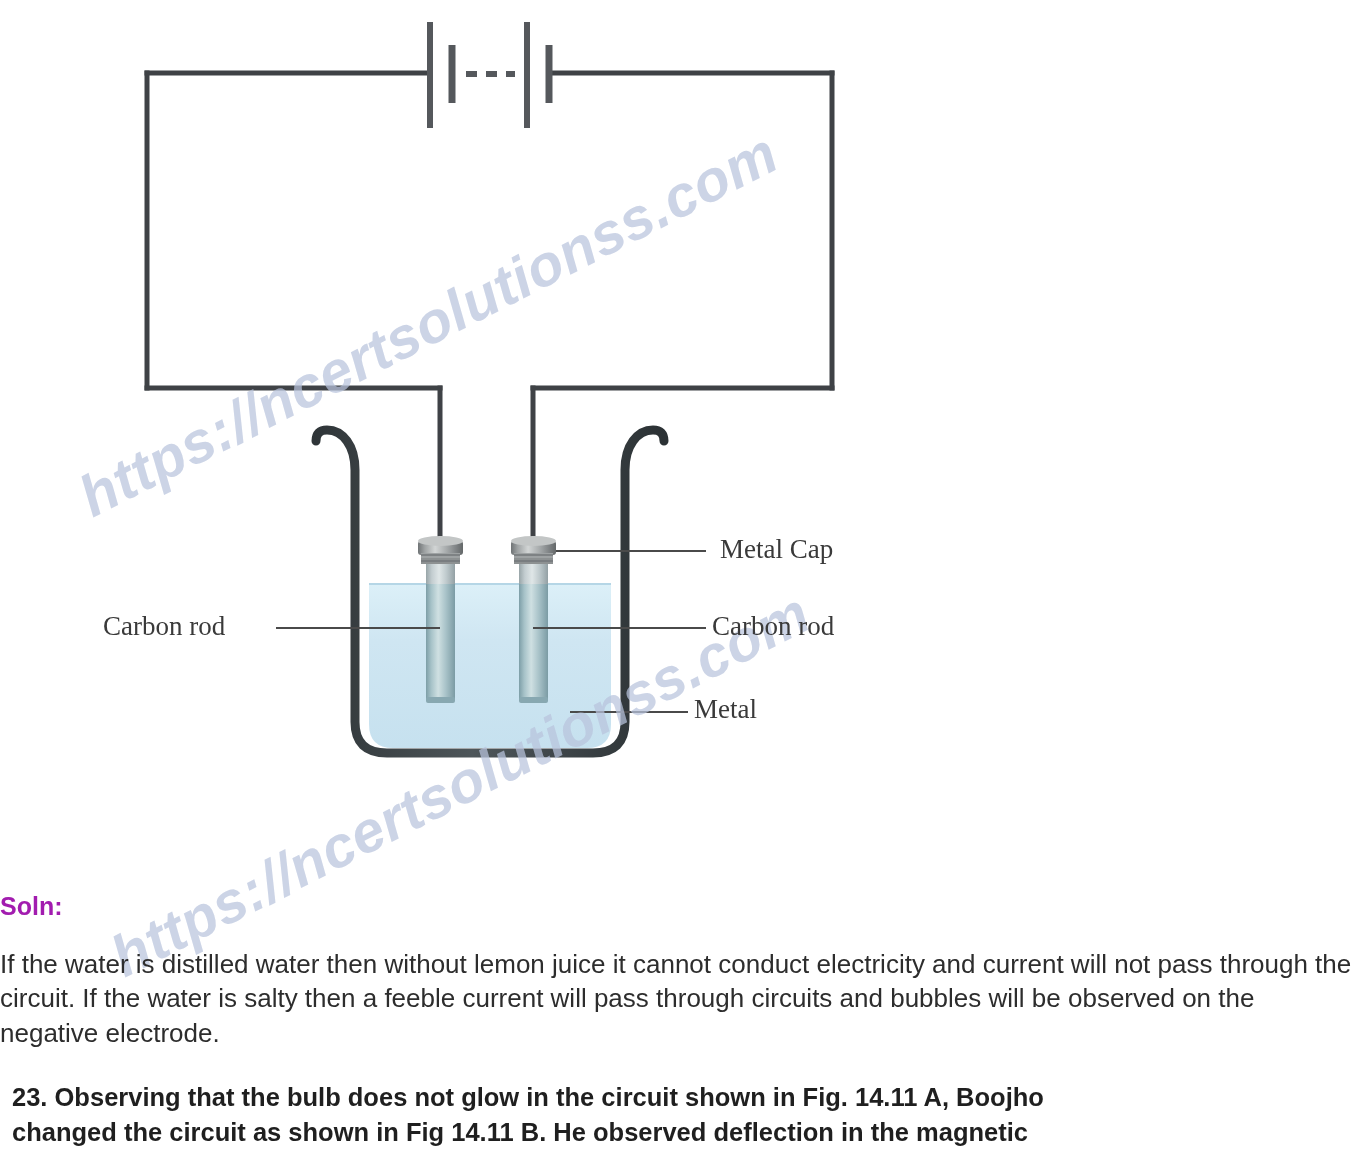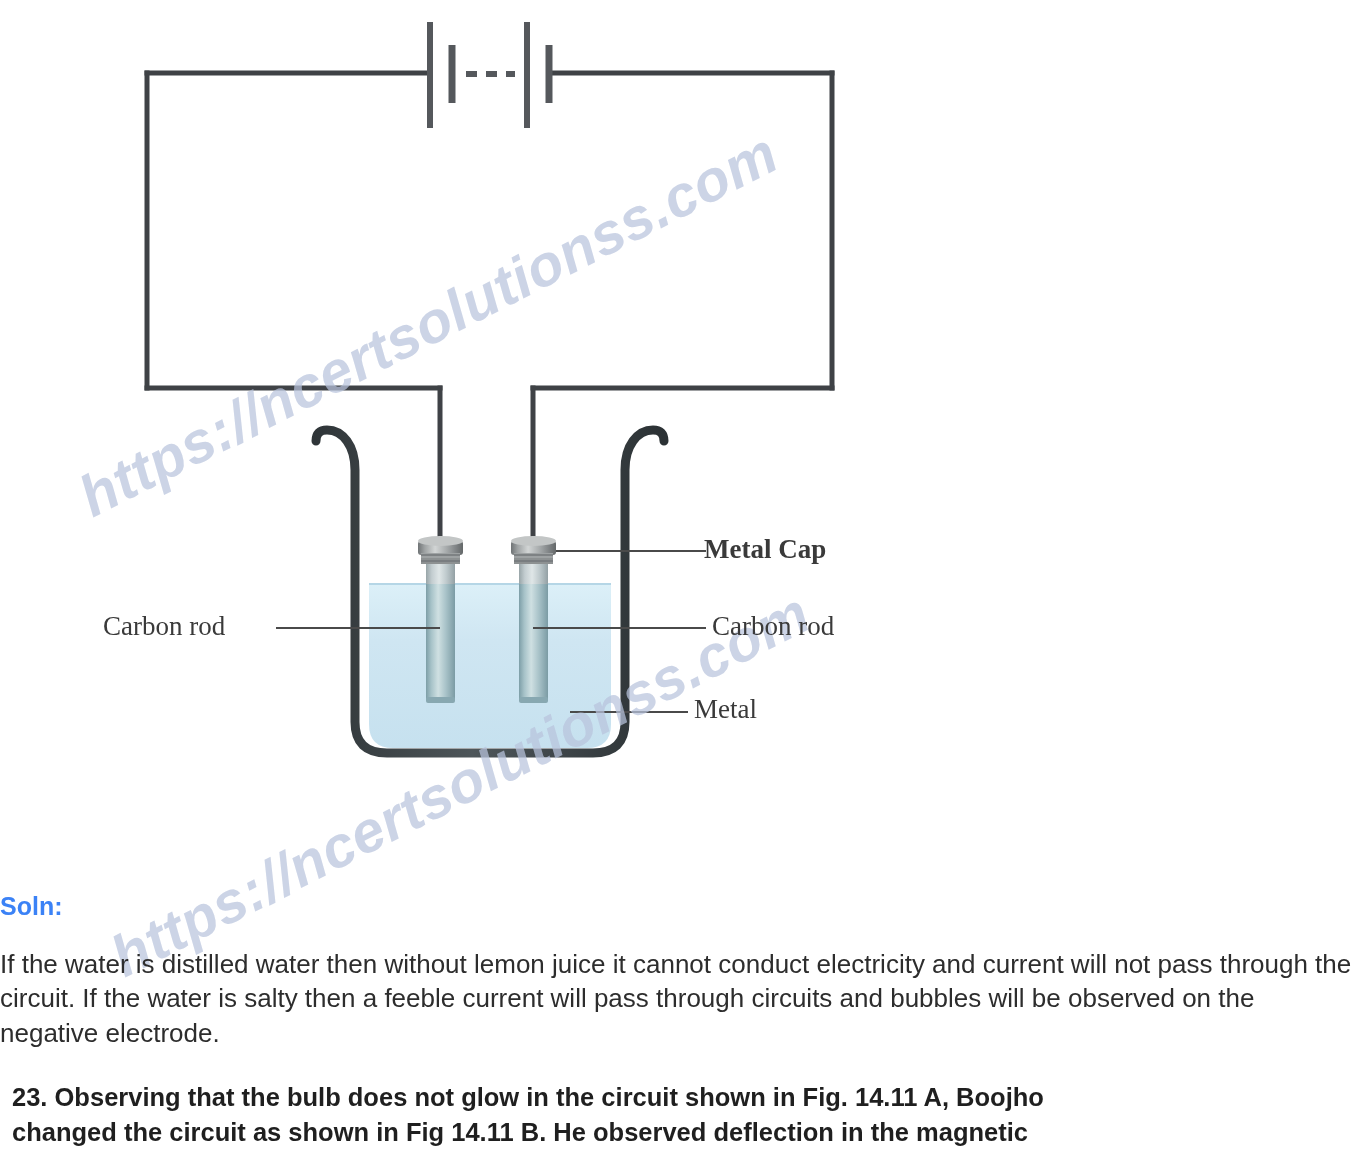--- a/index.html
+++ b/index.html
@@ -58,21 +58,21 @@
   }
 
   
   .fig-label {
     position: absolute;
     font-family: "Liberation Serif", serif;
     font-size: 27px;
     color: #3a3a3a;
     white-space: nowrap;
   }
-  #label-metal-cap { left: 704px; top: 534px; font-weight: bold; }
+  #label-metal-cap { left: 720px; top: 534px; }
   #label-carbon-rod-right { left: 712px; top: 611px; }
   #label-carbon-rod-left { left: 103px; top: 611px; }
   #label-water { left: 694px; top: 694px; }
 
   #figure-caption {
     position: absolute;
     left: 436px;
     top: 818px;
     font-family: "Liberation Serif", serif;
     font-size: 40px;
@@ -84,21 +84,21 @@
   
   #text-body {
     position: absolute;
     left: 0;
     top: 893px;
     width: 1361px;
   }
   #soln-heading {
     font-size: 25px;
     font-weight: bold;
-    color: #3b82f6;
+    color: #a21caf;
     margin: 0 0 26px 0;
     line-height: 1.1;
   }
   #answer-paragraph {
     font-size: 26px;
     line-height: 1.33;
     color: #2d2d2d;
     margin: 0 0 30px 0;
     width: 1359px;
   }

